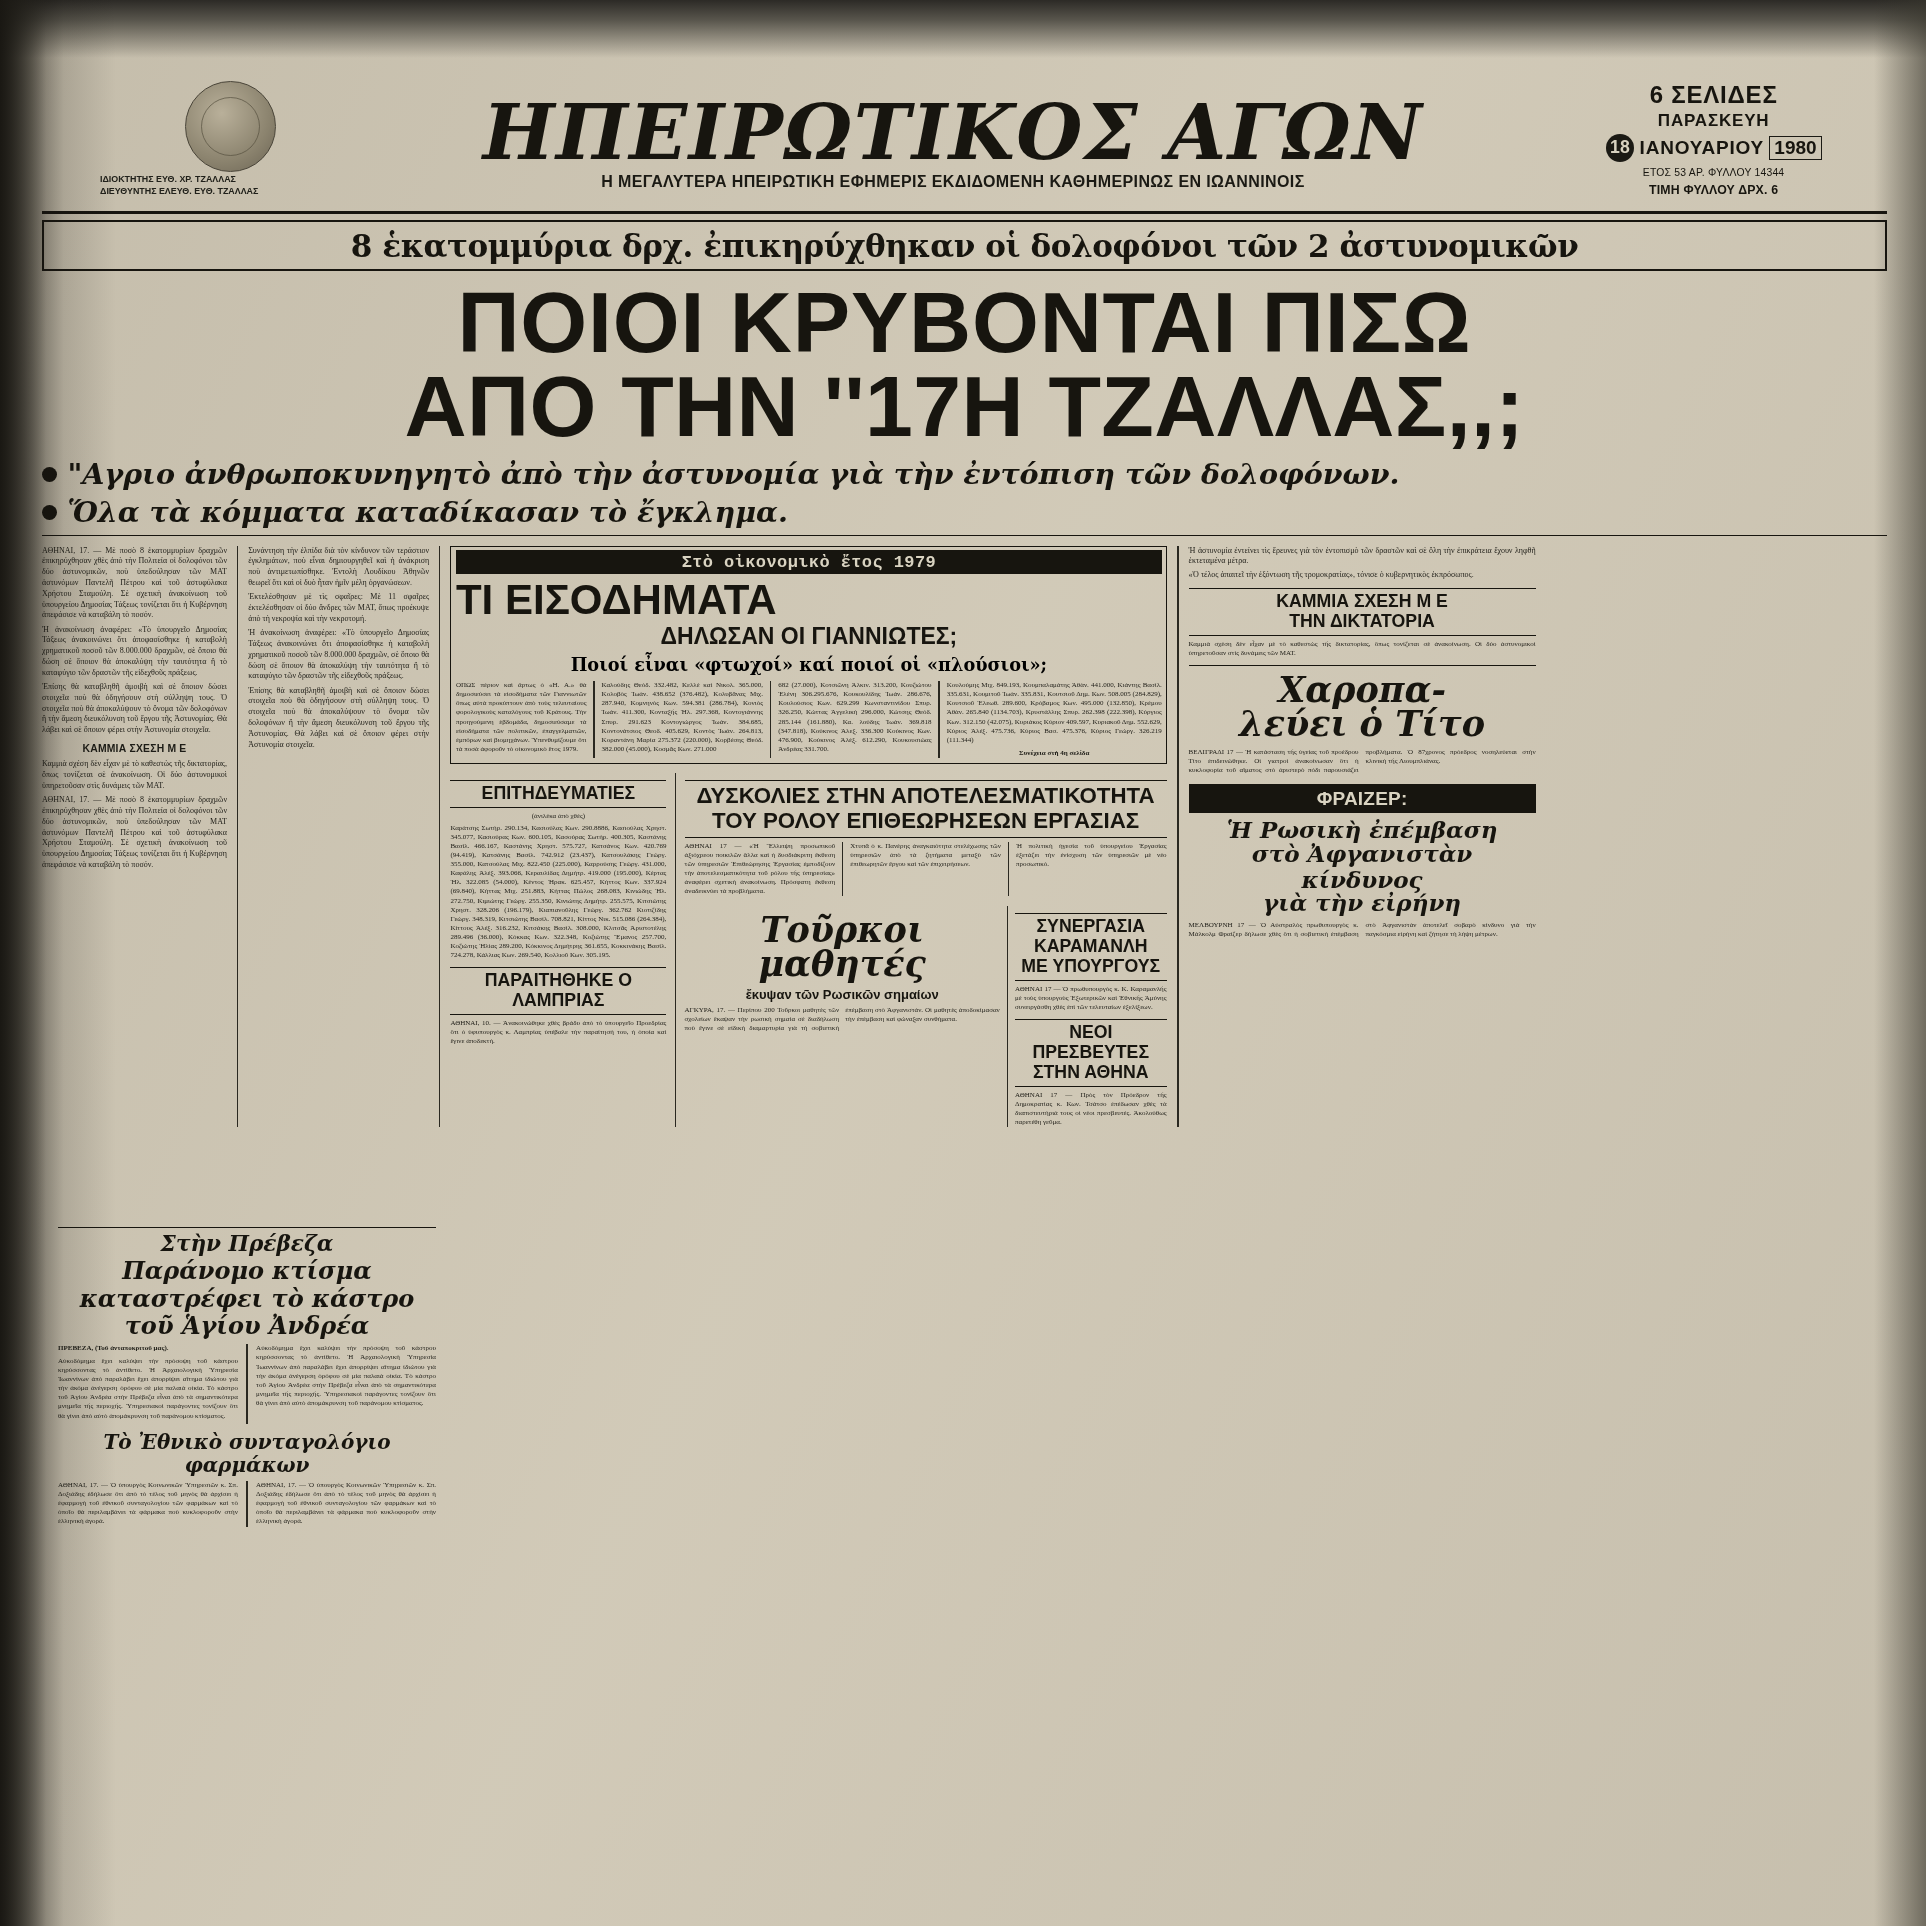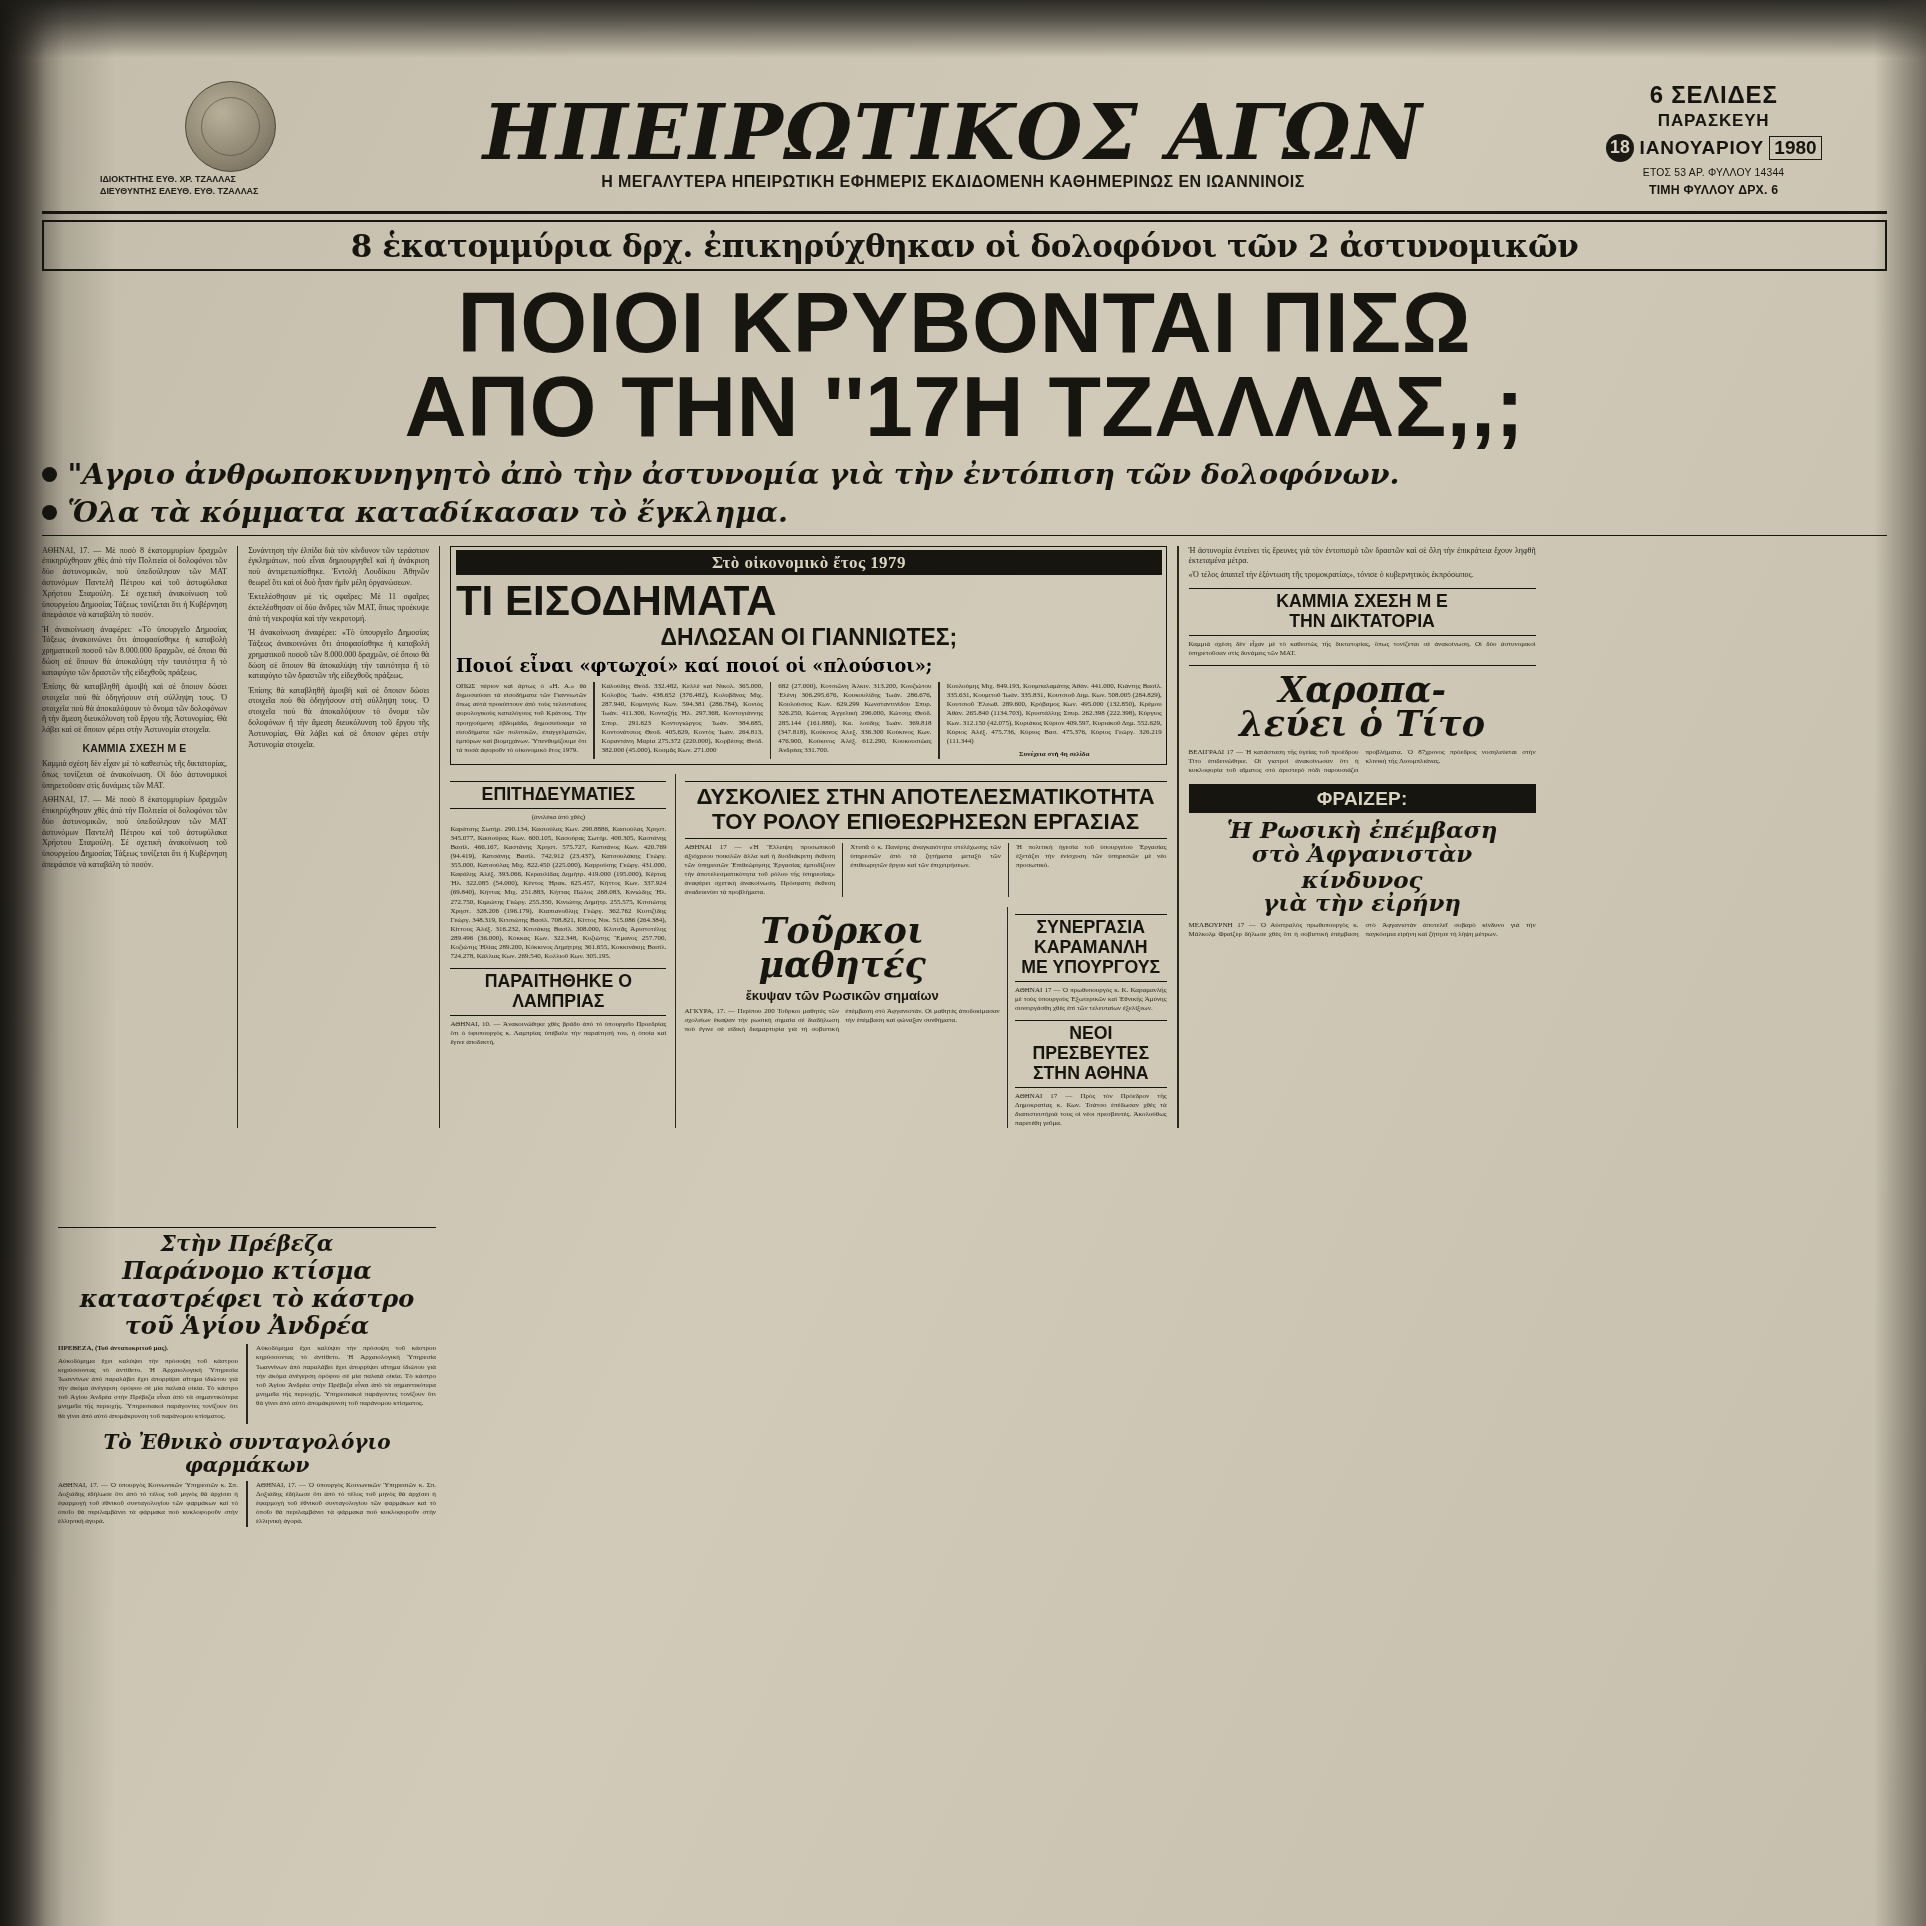--- a/index.html
+++ b/index.html
@@ -70,24 +70,24 @@
   .bullet .txt{font-family:"DejaVu Serif", serif;font-style:italic;font-weight:bold;font-size:28.5px;line-height:1.18;color:#17150f;}
 
   .body-area{margin-top:10px;display:flex;gap:10px;}
   .col{font-size:8px;line-height:1.35;color:#1d1c16;text-align:justify;font-family:"Liberation Serif", serif;}
   .col p{margin:0 0 3.5px 0;}
   .vline{width:1.2px;background:#2a2820;flex:0 0 auto;}
   h3.sub{font-family:"Liberation Sans", sans-serif;font-weight:bold;font-size:10.4px;text-align:center;margin:6.2px 0 3.1px;letter-spacing:0.2px;}
 
   
   .econ{border:1.5px solid #17150f;padding:3.9px 4.6px 5.4px;}
-  .econ .ribbon{background:#17150f;color:#d9d3c1;text-align:center;font-family:Liberation Serif, serif;font-weight:bold;font-size:17px;padding:2.3px 0;letter-spacing:0.4px;}
+  .econ .ribbon{background:#17150f;color:#d9d3c1;text-align:center;font-family:Liberation Mono, monospace;font-weight:bold;font-size:17px;padding:2.3px 0;letter-spacing:0.4px;}
   .econ h2{font-family:"Liberation Sans", sans-serif;font-weight:bold;font-size:42px;margin:5.4px 0 0;line-height:1;color:#17150f;}
   .econ h3{font-family:"Liberation Sans", sans-serif;font-weight:bold;font-size:23px;text-align:center;margin:3.9px 0 5.4px;line-height:1;color:#17150f;}
-  .econ .q{font-family:"DejaVu Serif", serif;font-weight:bold;font-size:17.7px;line-height:1.25;margin:2.3px 0 5.4px;}
+  .econ .q{font-family:"DejaVu Serif", serif;font-weight:bold;font-size:17.7px;text-align:center;line-height:1.25;margin:2.3px 0 5.4px;}
 
   .sec-title-box{border-top:1.9px solid #17150f;border-bottom:1.9px solid #17150f;margin:7px 0 3.9px;padding:3.1px 0;}
   .sec-title{font-family:"Liberation Sans", sans-serif;font-weight:bold;font-size:17.7px;text-align:center;line-height:1.12;color:#17150f;}
   .sec-title.big{font-size:22.3px;}
 
   .banner{background:#17150f;color:#d9d3c1;font-family:"Liberation Sans", sans-serif;font-weight:bold;font-size:19px;text-align:center;padding:3.9px 2.3px;line-height:1.15;letter-spacing:0.2px;}
   .script{font-family:"DejaVu Serif", serif;font-style:italic;font-weight:bold;font-size:23px;text-align:center;line-height:1.15;color:#17150f;margin:3.9px 0;}
   .script.big{font-size:35px;}
   .tiny{font-size:7px;line-height:1.3;}
   .center{text-align:center;}

